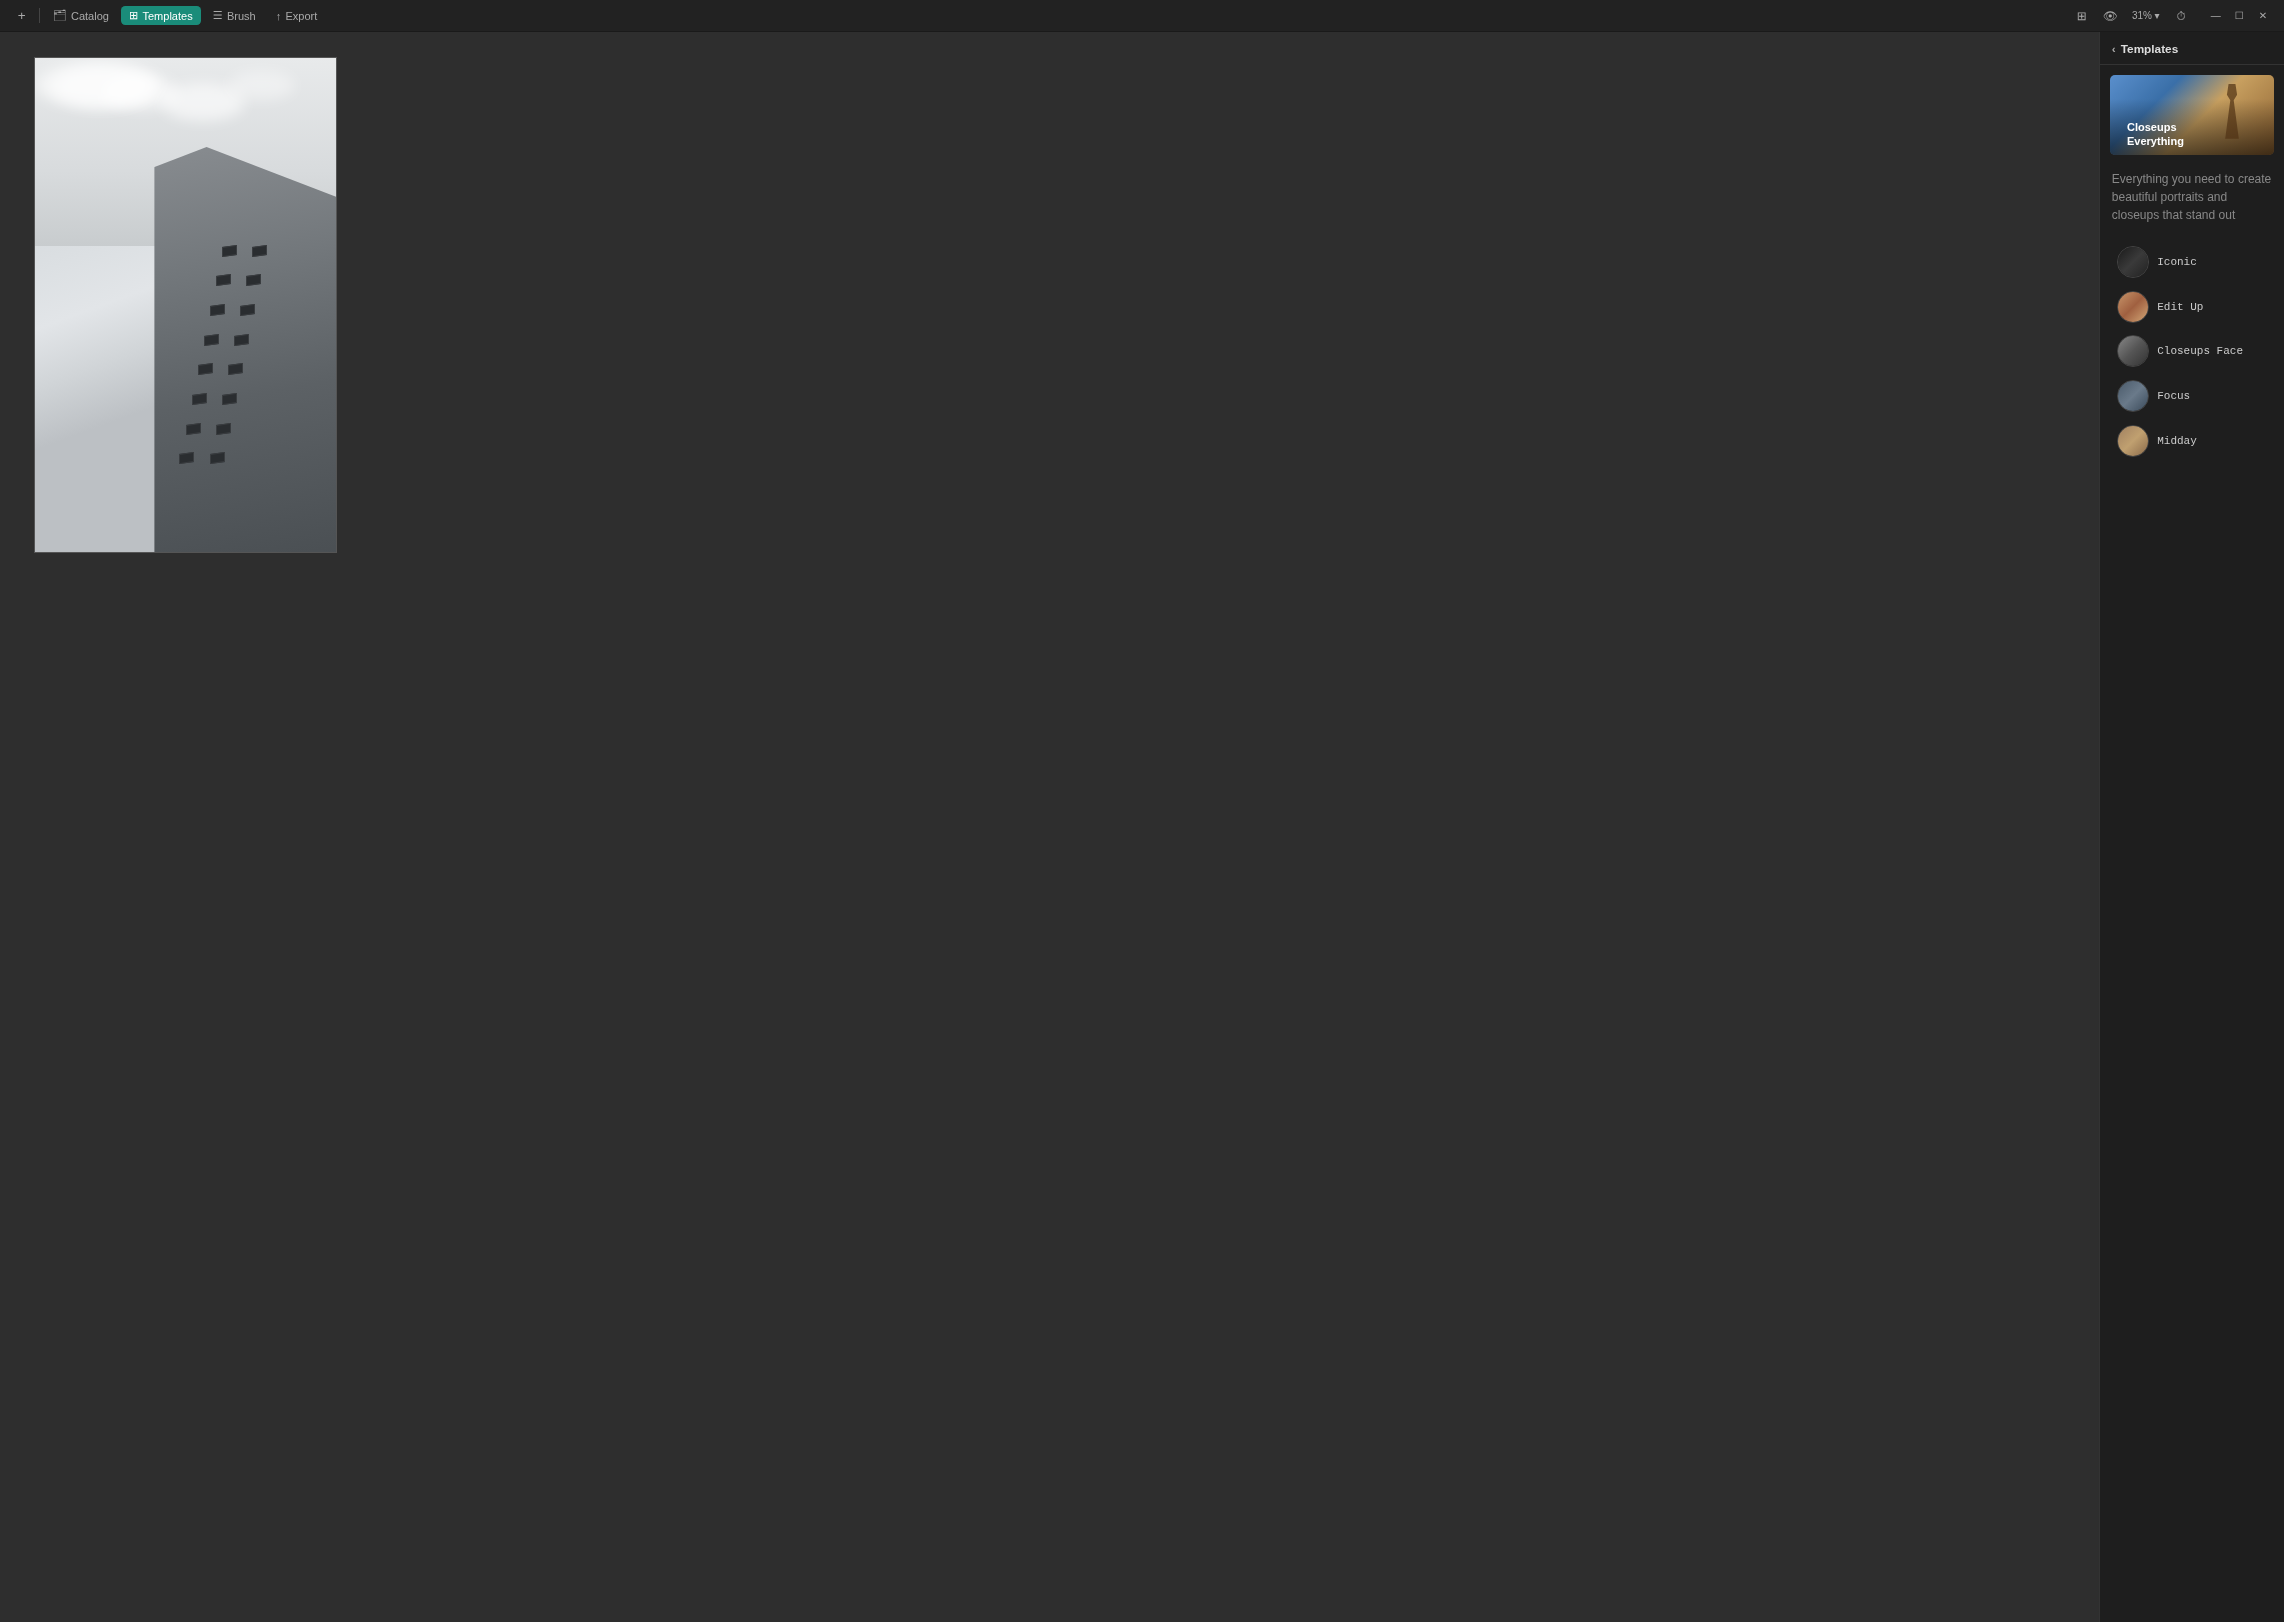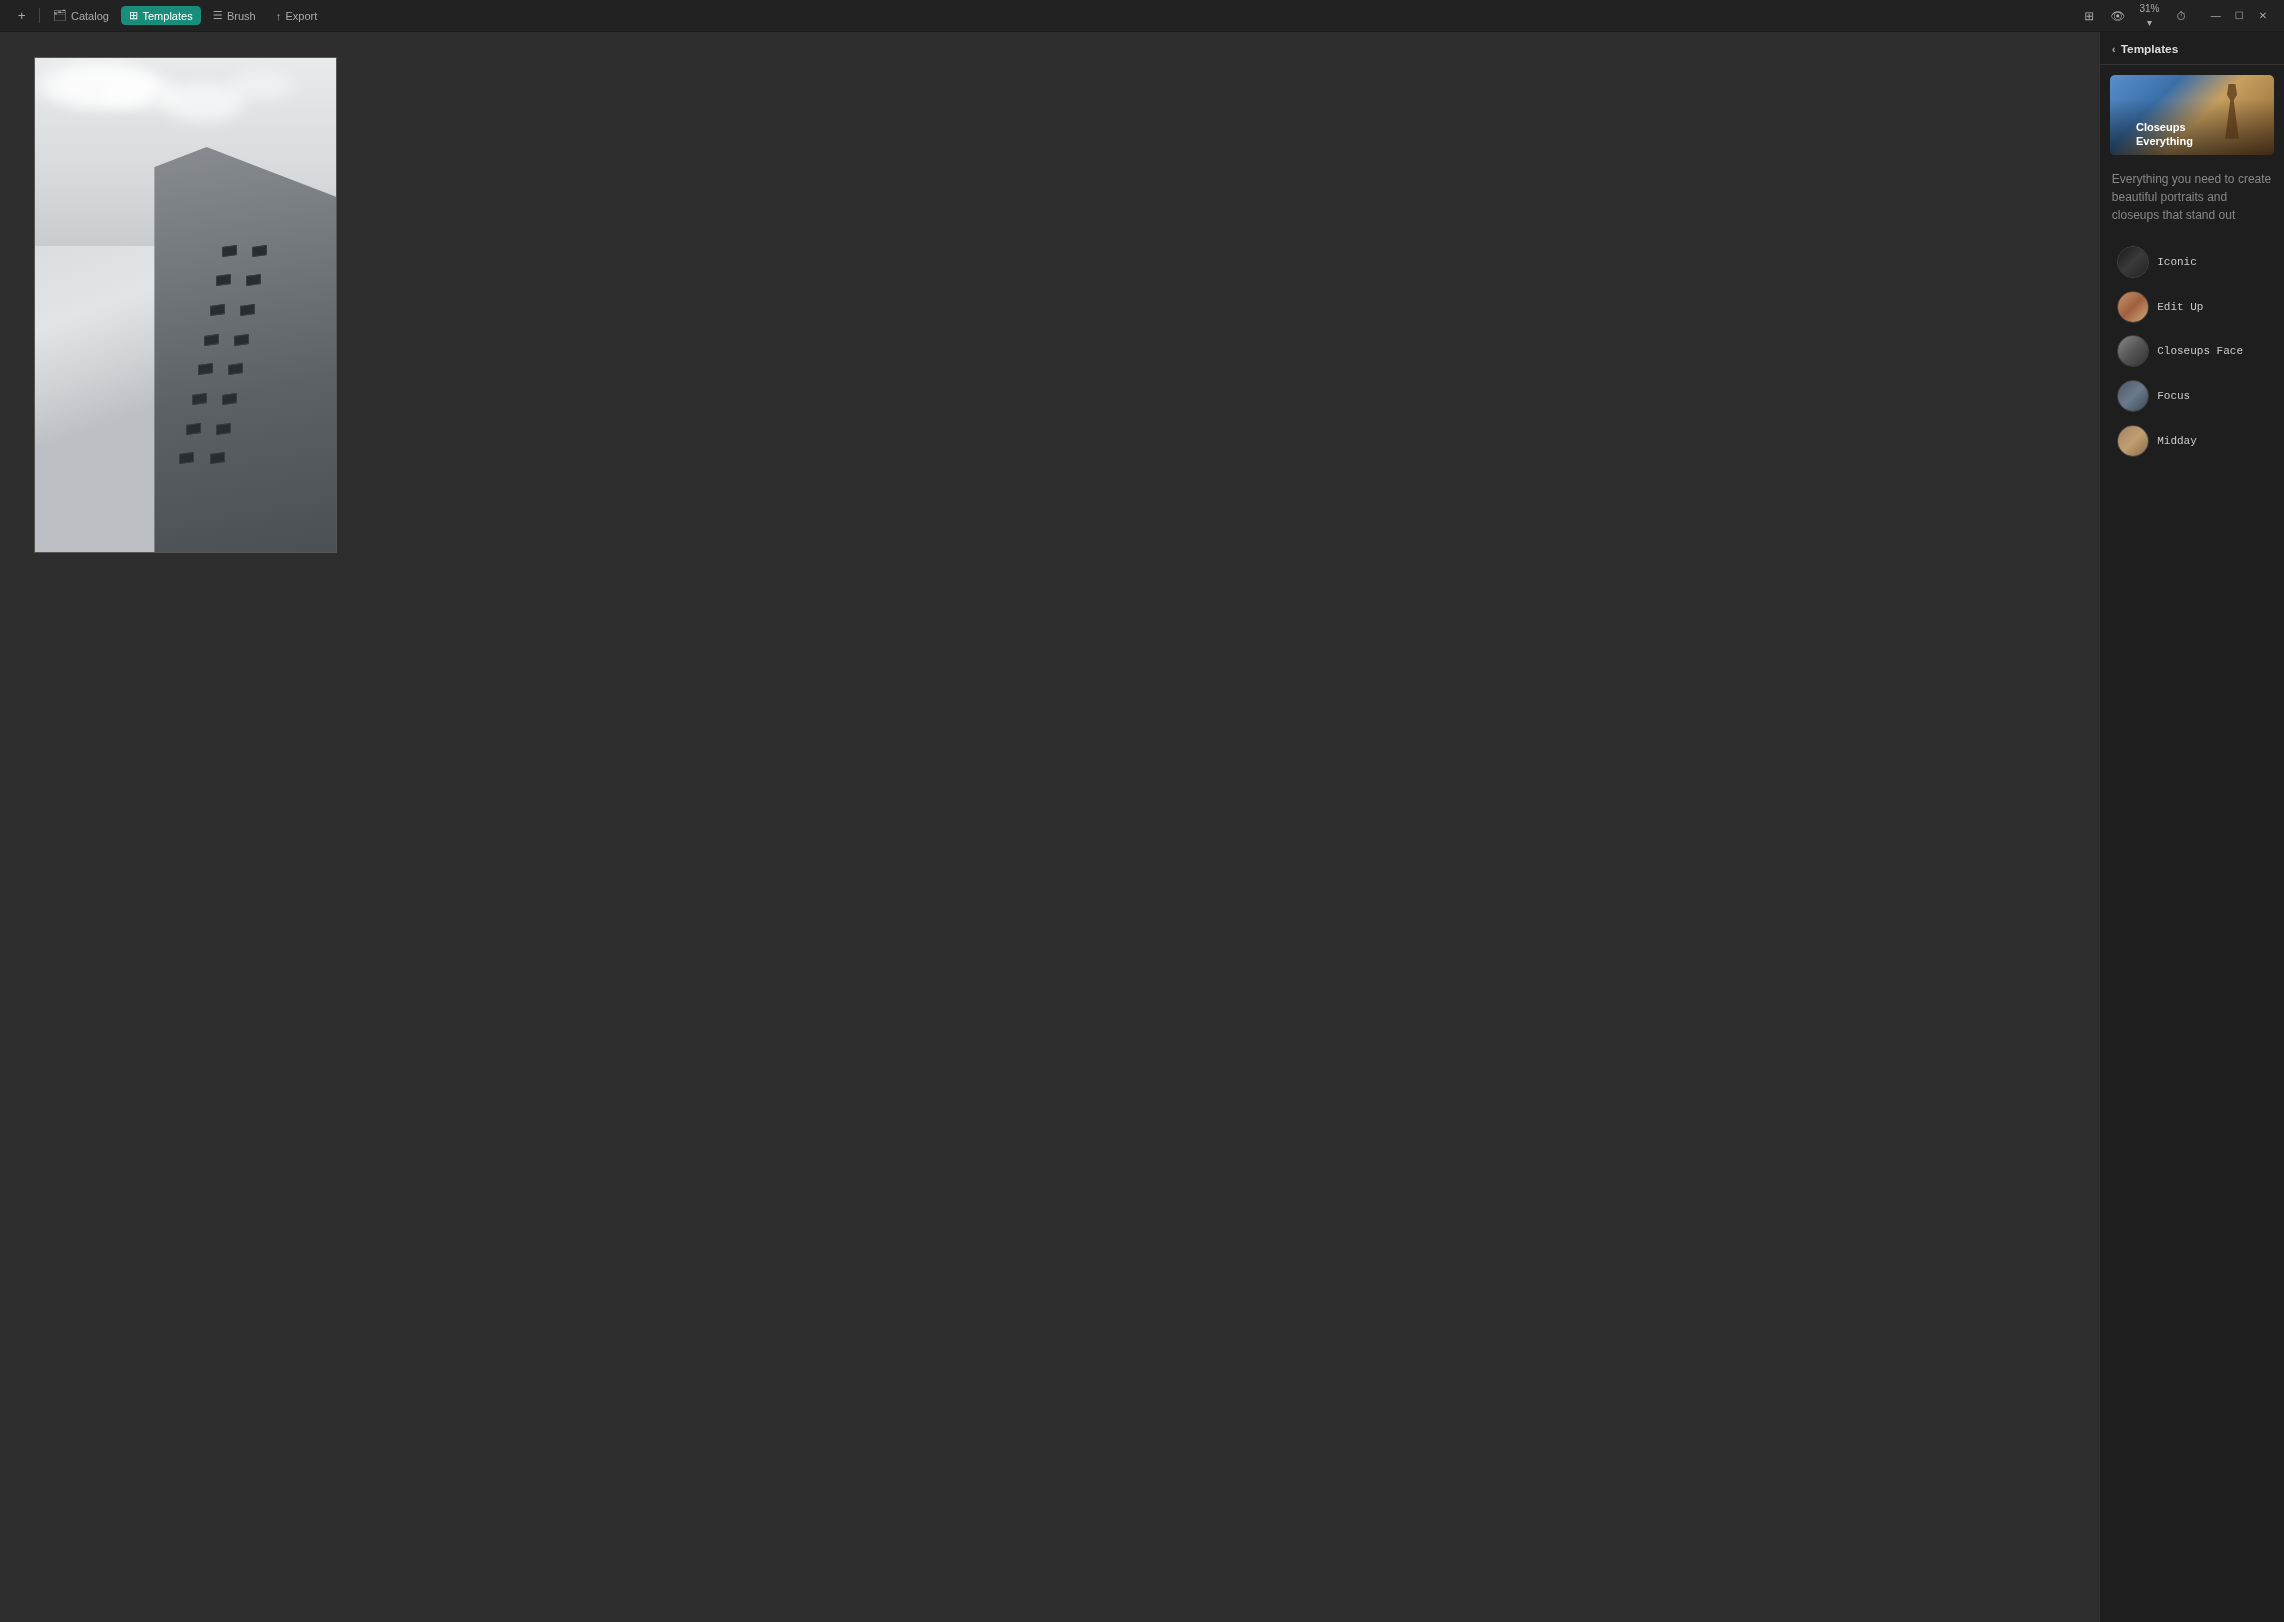--- a/index.html
+++ b/index.html
@@ -78,21 +78,20 @@
     }
     .zoom-badge {
       display: flex;
       align-items: center;
       gap: 2.5px;
       color: #aaa;
       font-size: 10px;
       padding: 1.7px 5px;
       border-radius: 3.4px;
       cursor: pointer;
-      flex-direction: column;
     }
     .win-controls {
       display: flex;
       align-items: center;
       gap: 1.7px;
       margin-left: 6.7px;
     }
     .win-ctrl {
       width: 22px;
       height: 20px;
@@ -224,21 +223,21 @@
       right: 25px;
       width: 34px;
       height: 55px;
       background: rgba(80,50,20,0.7);
       clip-path: polygon(40% 0%, 60% 0%, 65% 20%, 55% 30%, 70% 100%, 30% 100%, 45% 30%, 35% 20%);
       z-index: 2;
     }
     .collection-label {
       position: absolute;
       bottom: 6.7px;
-      left: 26px;
+      left: 17px;
       z-index: 3;
       font-size: 11px;
       font-weight: 700;
       color: #fff;
       line-height: 1.3;
     }
     .collection-desc {
       padding: 5px 11.8px 11.8px;
       font-size: 12px;
       color: #888;

